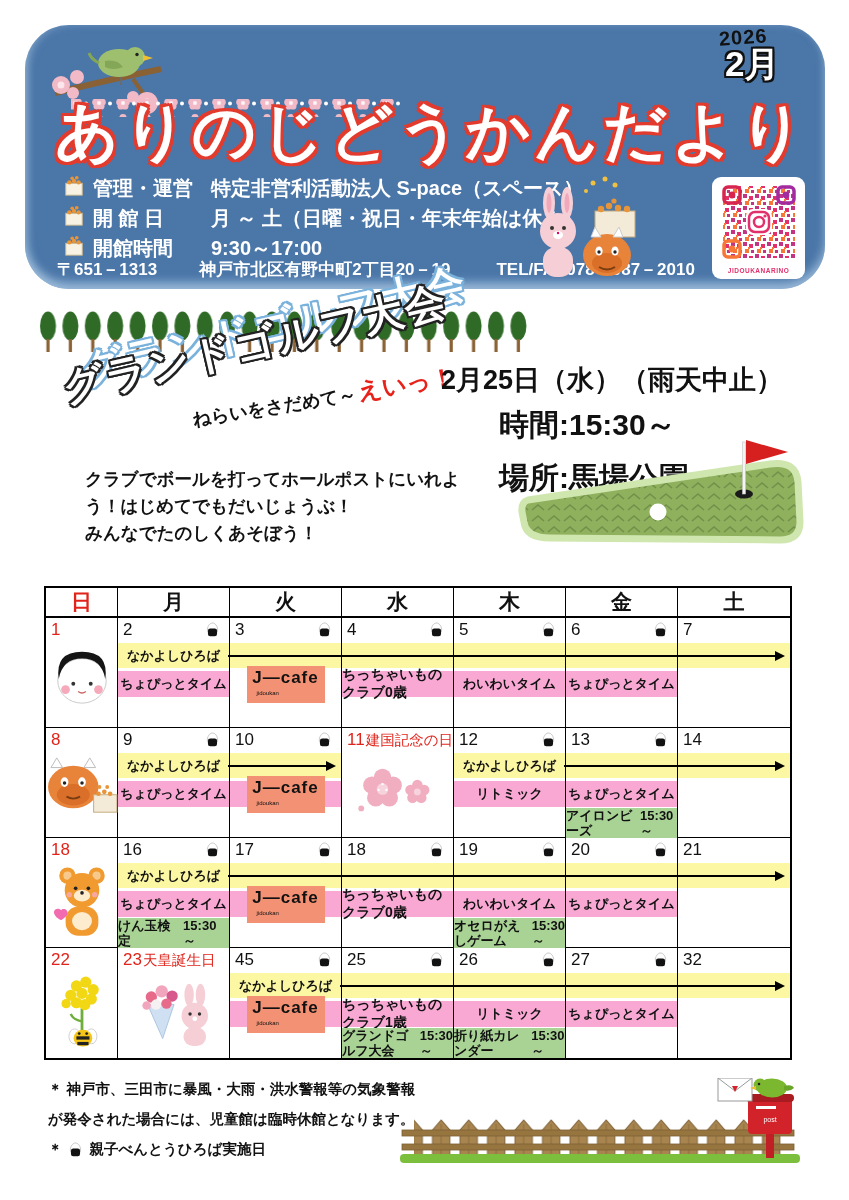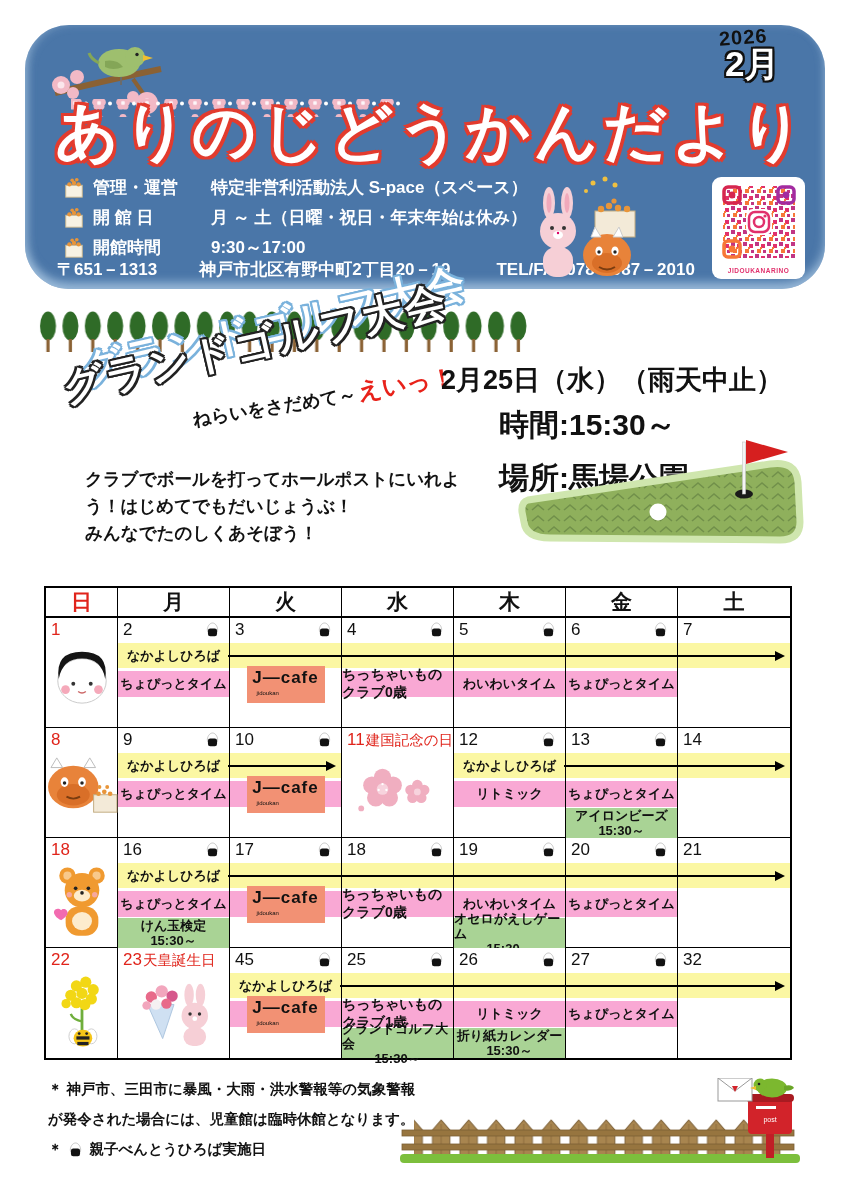--- a/index.html
+++ b/index.html
@@ -6,21 +6,21 @@
   html,body{width:849px;height:1200px;background:#fff;font-family:"Liberation Sans","DejaVu Sans",sans-serif;position:relative;overflow:hidden}
 
   
   .header{position:absolute;left:25px;top:25px;width:800px;height:264px;background:#4a76a8;border-radius:44px;
           box-shadow:inset 0 -7px 10px rgba(200,225,245,.55), inset 4px 0 8px rgba(200,225,245,.25)}
   .year{position:absolute;left:694px;top:1px;font-size:20px;font-weight:800;color:#111;transform:rotate(-4deg);letter-spacing:1px}
   .month{position:absolute;left:700px;top:16px;font-size:35px;font-weight:800;color:#fff;
          text-shadow:-2px -2px 0 #111,2px -2px 0 #111,-2px 2px 0 #111,2px 2px 0 #111,-2px 0 0 #111,2px 0 0 #111,0 -2px 0 #111,0 2px 0 #111}
   .main-title{position:absolute;left:30px;top:64px;width:780px;white-space:nowrap;font-size:63px;font-weight:800;color:#fff;letter-spacing:4px;
          text-shadow:-3px -3px 0 #e23b2e,3px -3px 0 #e23b2e,-3px 3px 0 #e23b2e,3px 3px 0 #e23b2e,-3px 0 0 #e23b2e,3px 0 0 #e23b2e,0 -3px 0 #e23b2e,0 3px 0 #e23b2e}
-  .info-row{position:absolute;left:38px;height:24px;color:#fff;font-size:17px;font-weight:600;display:flex;align-items:flex-end}
+  .info-row{position:absolute;left:38px;height:24px;color:#fff;font-size:20px;font-weight:600;display:flex;align-items:flex-start}
   .info-row .ic{width:22px;height:22px;margin-right:8px}
   .info-row .lab{width:112px}
   .info-row .val{position:absolute;left:148px;white-space:nowrap}
   .addr{position:absolute;left:32px;top:233px;color:#fff;font-size:17px;font-weight:600;white-space:nowrap}
   .addr .st{margin-left:42px}.addr .tel{margin-left:46px}
   .qr-card{position:absolute;left:687px;top:152px;width:93px;height:102px;background:#fff;border-radius:9px;text-align:center;padding-top:5px}
   .qr-card .qlbl{font-size:6.5px;font-weight:700;color:#e1306c;letter-spacing:.5px;margin-top:1px}
 
   
   .trees{position:absolute;left:38px;top:311px}
@@ -48,21 +48,21 @@
   .cal-cell{height:110px;border-right:1.5px solid #000;border-bottom:1.5px solid #000;position:relative;background:#fff}
   .cal-cell.br0{border-bottom:none}
   .dn{position:absolute;top:2px;left:5px;font-size:17px;color:#111;z-index:3;white-space:nowrap}
   .dn.red{color:#e0241b}
   .dn .hol{font-size:14.5px;color:#e0241b;margin-left:1px}
   .bento{position:absolute;top:4px;right:10px;width:13px;height:15px;z-index:3}
   .s1,.s2,.s3{position:absolute;left:0;right:0;display:flex;align-items:center;justify-content:center;color:#111}
   .s1{top:25px;height:25px;background:#fbf7a3;font-size:13px;font-weight:600}
   .s2{top:53px;height:26px;background:#f9a8d4;font-size:13px;font-weight:600}
   .s2.small{font-size:14px}
-  .s3{top:80px;height:30px;background:#a9d395;font-size:13px;font-weight:600;flex-direction:column;line-height:15px}
+  .s3{top:80px;height:30px;background:#a9d395;font-size:13px;font-weight:600;flex-direction:row;line-height:15px}
   .aline{position:absolute;left:-2px;right:-2px;top:12px;border-top:2px solid #000}
   .aline.end{right:12px}
   .ahead{position:absolute;right:5px;top:7.5px;width:0;height:0;border-left:10px solid #000;border-top:5.5px solid transparent;border-bottom:5.5px solid transparent}
   .jcafe{position:absolute;top:48px;left:50%;transform:translateX(-50%);width:78px;height:37px;background:#f29174;text-align:center;z-index:2;color:#111}
   .jcafe .jl{display:block;font-size:17px;font-weight:800;line-height:24px;letter-spacing:1px}
   .jcafe .js{display:block;font-size:6px;line-height:6px;text-align:left;padding-left:10px}
   .art{position:absolute;left:50%;top:26px;transform:translateX(-50%);z-index:1}
   .art.lower{top:32px}
 
   

